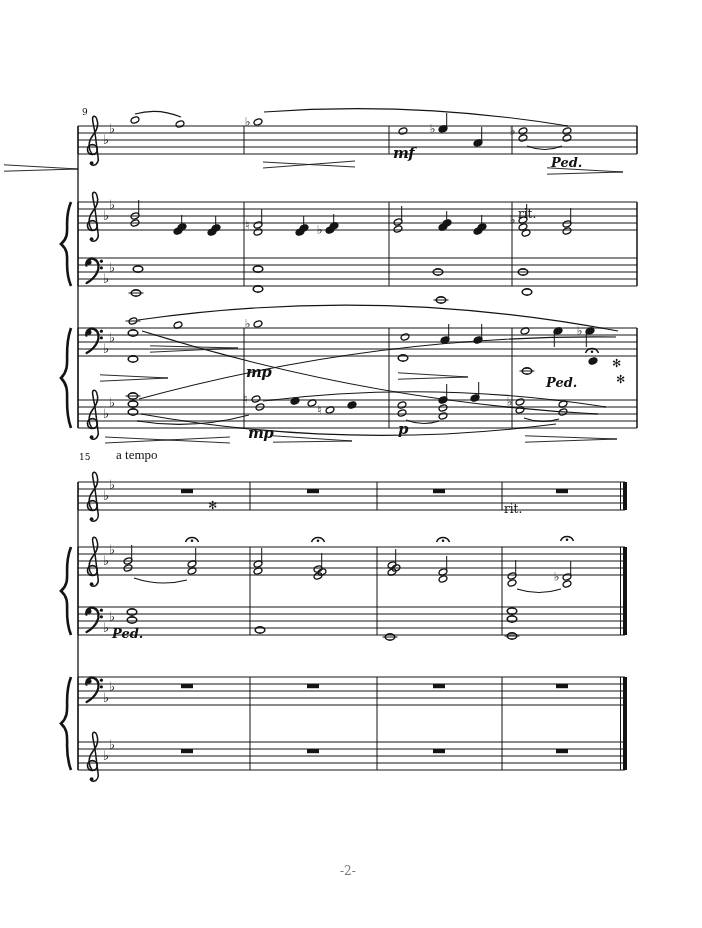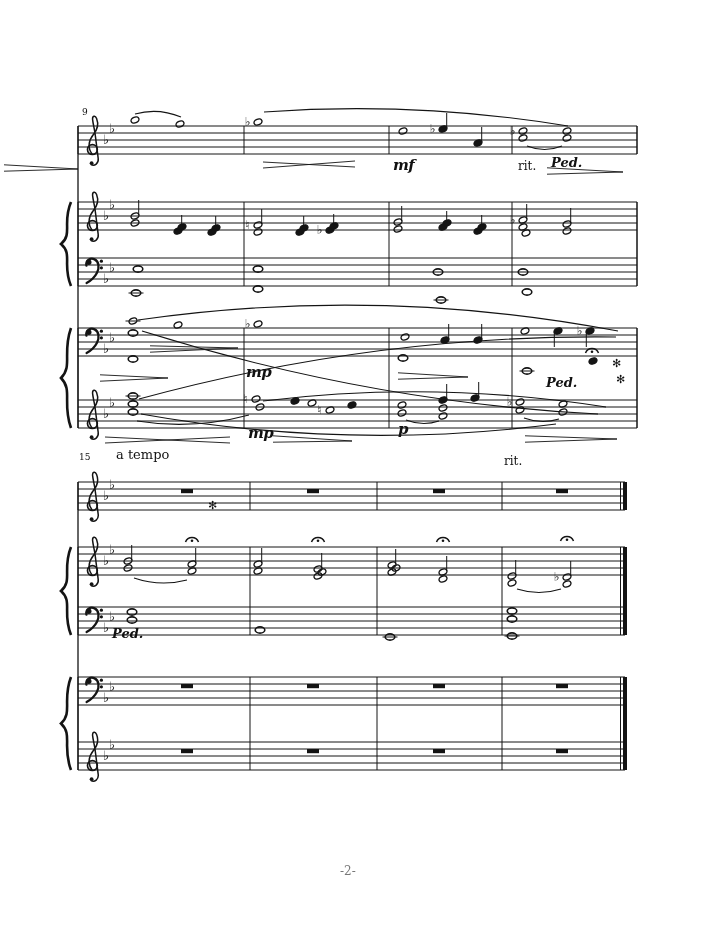--- a/index.html
+++ b/index.html
@@ -2,21 +2,21 @@
 <html><head>
 <meta charset="utf-8">
 <style>
   html,body{margin:0;padding:0;background:#e8e8e8;}
   #page{position:relative;width:702px;height:928px;background:#ffffff;margin:0 auto;overflow:hidden;
         font-family:"DejaVu Serif",serif;}
   #score-svg{position:absolute;left:0;top:0;}
   .ann{position:absolute;color:#111;white-space:pre;line-height:1;}
   .measure-number{font:9px "DejaVu Serif",serif;}
   .tempo{font:13px "DejaVu Serif",serif;}
-  .plain{font:12px "DejaVu Serif",serif;}
+  .plain{font:12px "DejaVu Serif",serif;margin-top:48px;}
   .dynamic{font:italic bold 15px "DejaVu Serif",serif;letter-spacing:-.5px;}
   .ped{font:italic bold 13px "DejaVu Serif",serif;}
   .star{font:11px "DejaVu Sans",sans-serif;}
   .footer{font:12px "DejaVu Serif",serif;color:#777;}
 </style>
 </head>
 <body>
 
 <div id="page">
   <svg id="score-svg" width="702" height="928" viewBox="0 0 702 928" xmlns="http://www.w3.org/2000/svg">
@@ -380,29 +380,29 @@
       <line x1="105" y1="443" x2="230" y2="437" stroke="#141414" stroke-width="0.9"></line>
       <line x1="398" y1="372.8" x2="468" y2="377" stroke="#141414" stroke-width="0.9"></line>
       <line x1="398" y1="379.2" x2="468" y2="377" stroke="#141414" stroke-width="0.9"></line>
       <line x1="525" y1="435.8" x2="617" y2="439" stroke="#141414" stroke-width="0.9"></line>
       <line x1="525" y1="442.2" x2="617" y2="439" stroke="#141414" stroke-width="0.9"></line>
       <line x1="273" y1="435.8" x2="352" y2="441" stroke="#141414" stroke-width="0.9"></line>
       <line x1="273" y1="442.2" x2="352" y2="441" stroke="#141414" stroke-width="0.9"></line>
     </svg>
   <div id="ann-layer">
       <div class="ann measure-number" style="left: 82px; top: 107px;">9</div>
-      <div class="ann dynamic" style="left: 393px; top: 156px;">mf</div>
+      <div class="ann dynamic" style="left: 393px; top: 144px;">mf</div>
       <div class="ann plain" style="left: 518px; top: 159px;">rit.</div>
       <div class="ann ped" style="left: 551px; top: 155px;">Ped.</div>
       <div class="ann dynamic" style="left: 246px; top: 363px;">mp</div>
       <div class="ann dynamic" style="left: 248px; top: 424px;">mp</div>
       <div class="ann dynamic" style="left: 398px; top: 420px;">p</div>
       <div class="ann ped" style="left: 546px; top: 375px;">Ped.</div>
       <div class="ann star" style="left: 612px; top: 357px;">✻</div>
       <div class="ann star" style="left: 616px; top: 373px;">✻</div>
       <div class="ann measure-number" style="left: 79px; top: 452px;">15</div>
-      <div class="ann tempo" style="left: 116px; top: 447px;">a tempo</div>
+      <div class="ann tempo" style="left: 116px; top: 447px; font-family: Liberation Serif, serif;">a tempo</div>
       <div class="ann star" style="left: 208px; top: 499px;">✻</div>
       <div class="ann plain" style="left: 504px; top: 454px;">rit.</div>
       <div class="ann ped" style="left: 112px; top: 626px;">Ped.</div>
       <div class="ann footer" style="left: 340px; top: 864px;">-2-</div>
     </div>
 </div>
 
 </body></html>

